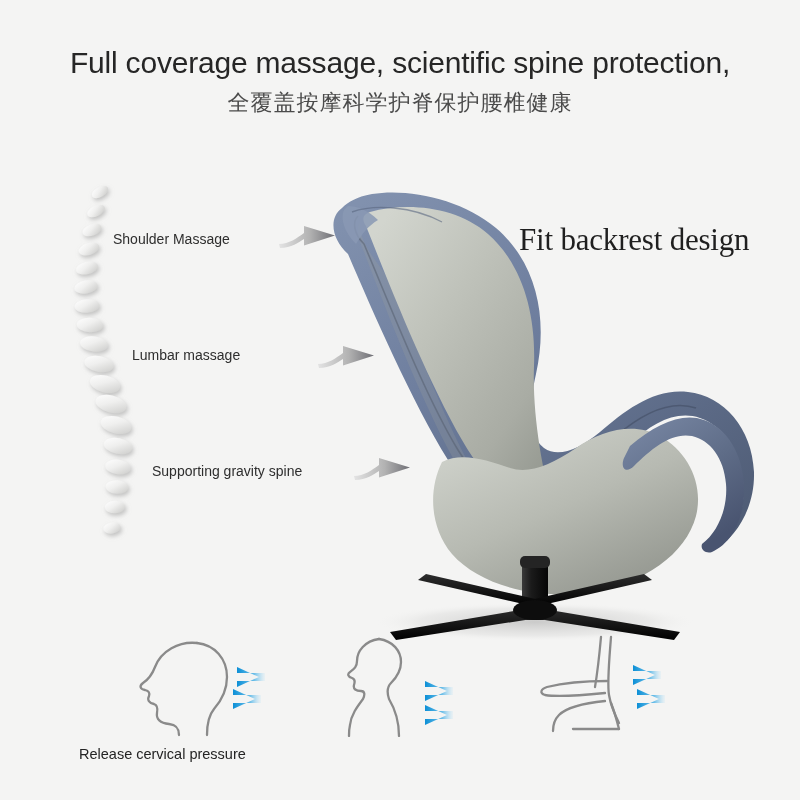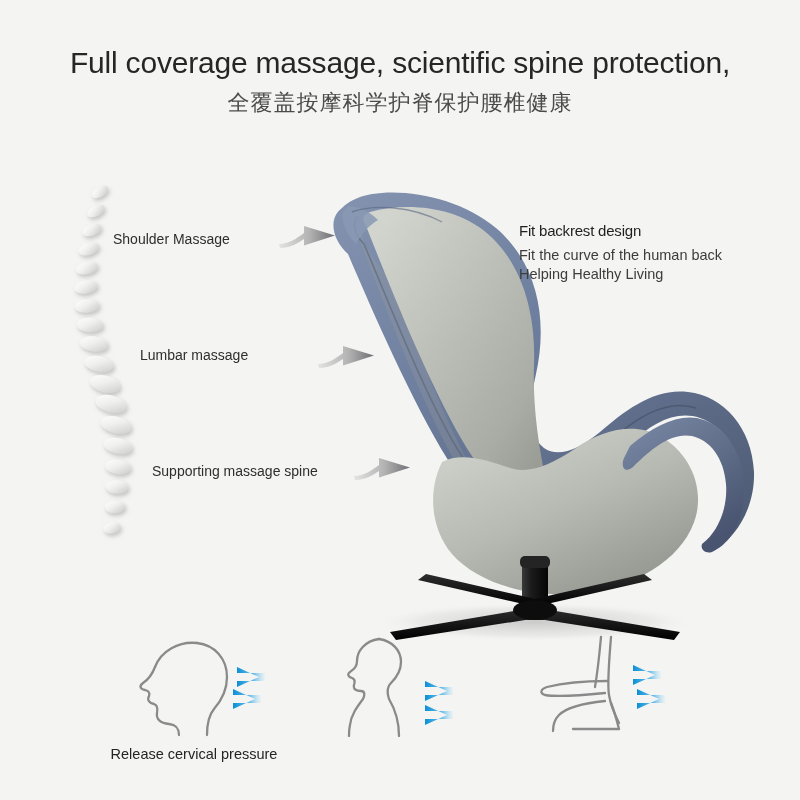--- a/index.html
+++ b/index.html
@@ -19,35 +19,35 @@
     font-size:30px;line-height:33px;font-weight:400;color:#262626;
     letter-spacing:-0.2px;
   }
   .subhead{
     margin-top:9px;font-size:22px;color:#4b4b4b;letter-spacing:1px;
     font-family:"DejaVu Sans","Liberation Sans",sans-serif;
   }
 
   
   .callout{position:absolute;left:519px;top:222px;width:270px;}
-  .callout-title{font-size:15px;color:#1f1f1f;letter-spacing:-0.2px;}
+  .callout-title{font-size:31px;color:#1f1f1f;letter-spacing:-0.2px;font-family:Liberation Serif, serif;}
   .callout-sub{margin-top:7px;font-size:14.5px;line-height:19px;color:#3c3c3c;}
 
   
   .spine-label{position:absolute;font-size:14px;color:#2e2e2e;white-space:nowrap;}
   #lbl-shoulder{left:113px;top:231px;}
-  #lbl-lumbar{left:140px;top:347px;}
+  #lbl-lumbar{left:132px;top:347px;}
   #lbl-support{left:152px;top:463px;}
 
   
   .g-arrow{position:absolute;width:62px;height:34px;}
 
   
   .features{position:absolute;left:0;top:628px;width:800px;height:172px;}
-  .feature{position:absolute;top:0;width:230px;text-align:center;}
+  .feature{position:absolute;top:0;width:230px;text-align:left;}
   #feat-1{left:79px;}
   #feat-2{left:277px;}
   #feat-3{left:483px;}
   .feature-icon{height:110px;display:flex;align-items:center;justify-content:center;}
   .feature-label{font-size:14.5px;color:#242424;margin-top:8px;white-space:nowrap;}
 
   
   #chair{position:absolute;left:300px;top:160px;width:500px;height:480px;}
 </style>
 </head>
@@ -90,21 +90,21 @@
       <ellipse cx="58" cy="266" rx="14.4" ry="8.0" fill="url(#vgrad)" transform="rotate(11 58 266)"></ellipse>
       <ellipse cx="58" cy="287" rx="12.8" ry="7.4" fill="url(#vgrad)" transform="rotate(7 58 287)"></ellipse>
       <ellipse cx="57" cy="307" rx="11.4" ry="6.8" fill="url(#vgrad)" transform="rotate(3 57 307)"></ellipse>
       <ellipse cx="55" cy="327" rx="10.2" ry="6.2" fill="url(#vgrad)" transform="rotate(-2 55 327)"></ellipse>
       <ellipse cx="52" cy="348" rx="8.8" ry="5.6" fill="url(#vgrad)" transform="rotate(-8 52 348)"></ellipse>
     </g>
   </svg>
 
   <div class="spine-label" id="lbl-shoulder">Shoulder Massage</div>
   <div class="spine-label" id="lbl-lumbar">Lumbar massage</div>
-  <div class="spine-label" id="lbl-support">Supporting massage spine</div>
+  <div class="spine-label" id="lbl-support">Supporting gravity spine</div>
 
   <svg class="g-arrow" style="left:277px;top:218px;" viewBox="0 0 62 34">
     <defs>
       <linearGradient id="ga1" x1="0" y1="0" x2="1" y2="0">
         <stop offset="0%" stop-color="#e3e3e3"></stop>
         <stop offset="55%" stop-color="#b2b2b2"></stop>
         <stop offset="100%" stop-color="#6e6e74"></stop>
       </linearGradient>
     </defs>
     <path d="M2,26 C12,26 20,20 27,15 L27,8 L58,17.5 L27,27.5 L27,21 C22,24 14,30 3,30 Z" fill="url(#ga1)"></path>
@@ -251,24 +251,20 @@
       <path d="M 232,448 L 90,472 L 96,480 L 238,458 Z" fill="url(#baseBlack)"></path>
       <path d="M 238,448 L 380,472 L 374,480 L 232,458 Z" fill="url(#baseBlack)"></path>
       <path d="M 232,446 L 118,420 L 126,414 L 240,440 Z" fill="url(#baseBlack)"></path>
       <path d="M 238,446 L 352,420 L 344,414 L 230,440 Z" fill="url(#baseBlack)"></path>
       <ellipse cx="235" cy="450" rx="22" ry="10" fill="#0d0d0d"></ellipse>
     </g>
   </svg>
 
   <div class="callout">
     <div class="callout-title">Fit backrest design</div>
-    <div class="callout-sub">
-      <div>Fit the curve of the human back</div>
-      <div>Helping Healthy Living</div>
-    </div>
   </div>
 
   <div class="features">
 
     <div class="feature" id="feat-1">
       <div class="feature-icon">
         <svg width="150" height="108" viewBox="0 0 150 108">
           <defs>
             <linearGradient id="bArrow1" x1="1" y1="0" x2="0" y2="0">
               <stop offset="0%" stop-color="#9fd8f5" stop-opacity="0.12"></stop>

